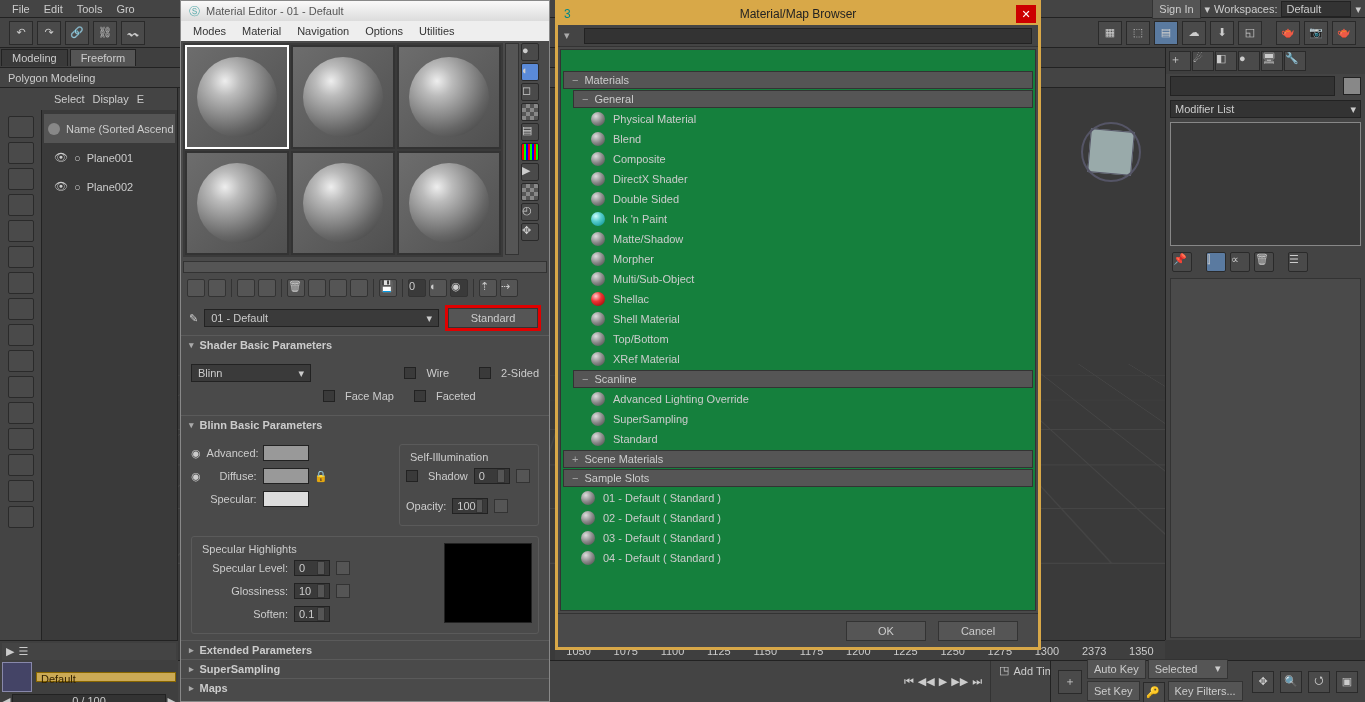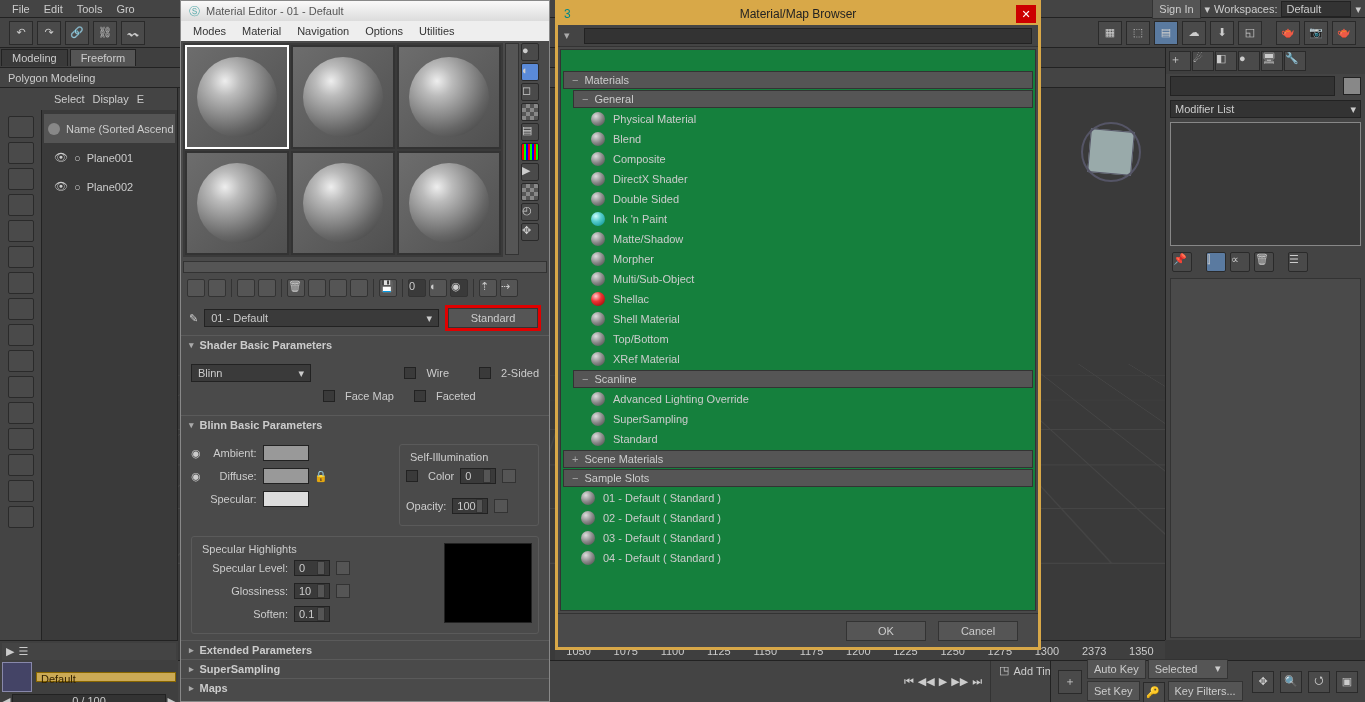--- a/index.html
+++ b/index.html
@@ -444,41 +444,41 @@
         </div>
       </div>
     </div>
 
     <div class="rollout">
       <div class="rolltitle">Blinn Basic Parameters</div>
       <div class="rollbody" style="display:flex;gap:10px">
         <div style="flex:1">
           <div class="paramrow">
             <span>◉</span>
-            <span style="width:50px;text-align:right">Ambient:</span>
+            <span style="width:50px;text-align:right">Advanced:</span>
             <div class="swatch"></div>
             <div style="width:14px"></div>
           </div>
           <div class="paramrow">
             <span>◉</span>
             <span style="width:50px;text-align:right">Diffuse:</span>
             <div class="swatch"></div>
             <span>🔒</span>
           </div>
           <div class="paramrow">
             <span style="visibility:hidden">◉</span>
             <span style="width:50px;text-align:right">Specular:</span>
             <div class="swatch" style="background:#ddd"></div>
           </div>
         </div>
         <div class="grp" style="width:140px">
           <div style="margin-top:-14px;background:#4a4a4a;display:inline-block;padding:0 4px">Self-Illumination</div>
           <div class="paramrow">
             <span class="chk"></span>
-              <span>Color</span>
+              <span>Shadow</span>
             <div class="spinner">
                 <span>0</span>
                 <span class="arr"></span>
               </div>
             <div style="width:14px;height:14px;background:#555;border:1px solid #333"></div>
           </div>
           <div class="paramrow" style="margin-top:10px">
             <span>Opacity:</span>
             <div class="spinner">
                 <span>100</span>

